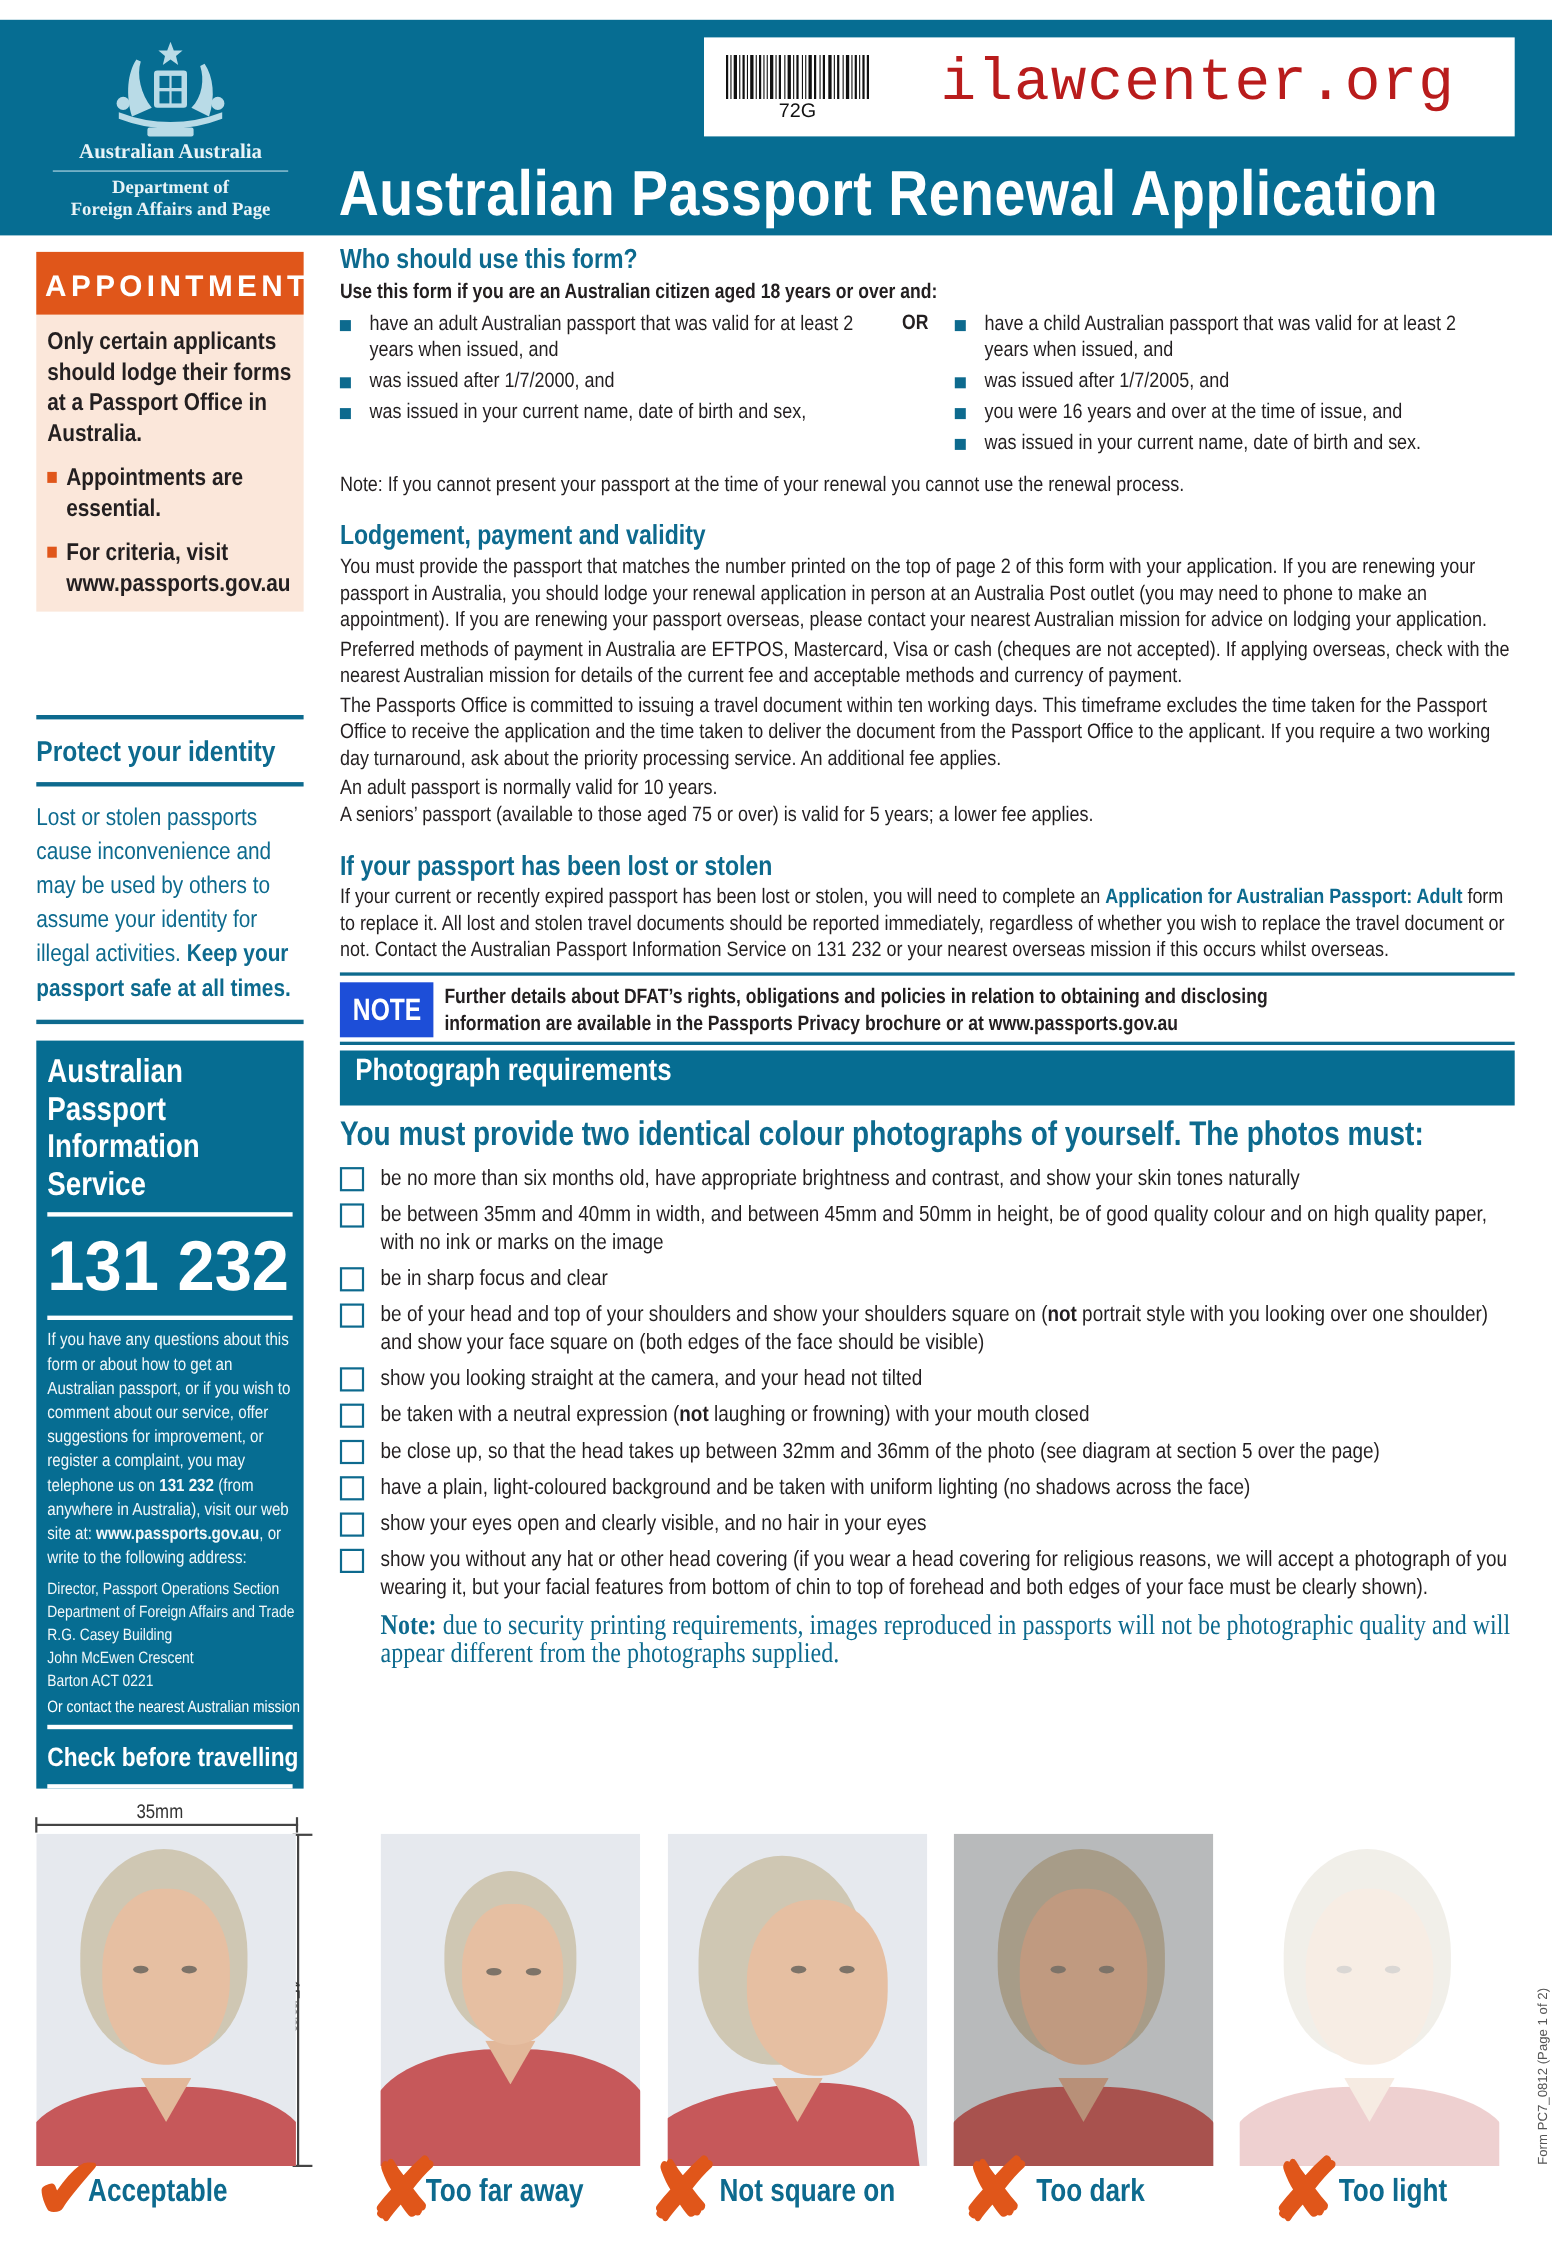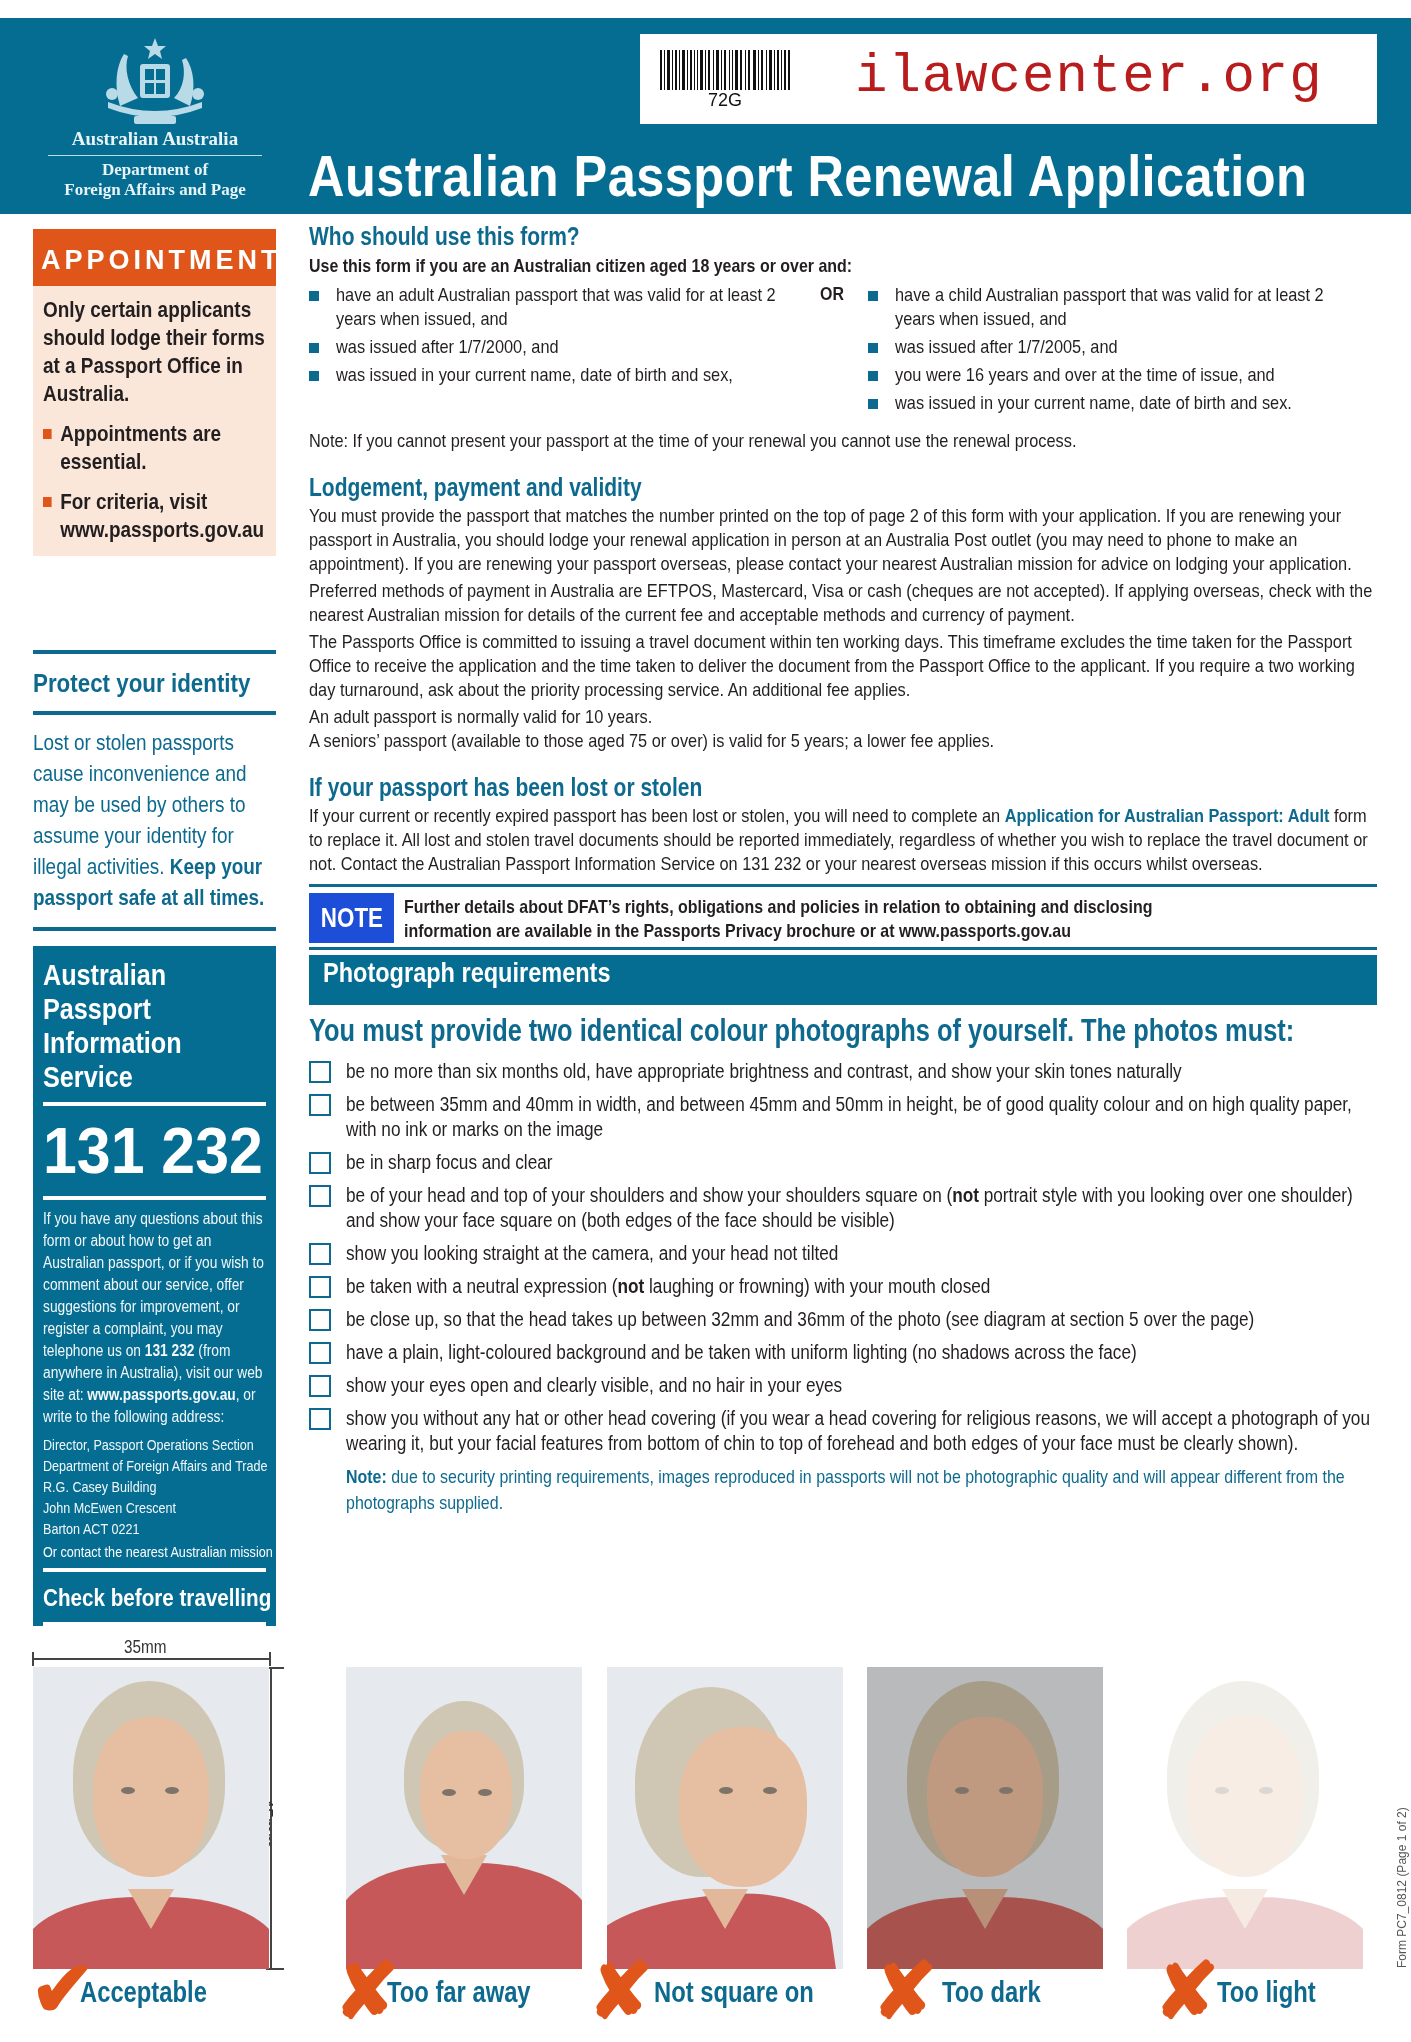--- a/index.html
+++ b/index.html
@@ -71,21 +71,21 @@
   #photo-bar { margin-top: 5px; height: 50px; background: #066d92; color: #fff; font-weight: bold; font-size: 28px; padding: 2px 0 0 14px; }
   #photo-bar span { display: inline-block; transform: scaleX(0.84); transform-origin: 0 0; white-space: nowrap; }
   #photo-sub { margin-top: 8px; font-weight: bold; font-size: 31px; color: #0d6a8e; transform: scaleX(0.82); transform-origin: 0 0; white-space: nowrap; }
 
   #checklist { margin-top: 10px; }
   .chk { position: relative; padding-left: 37px; font-size: 20px; line-height: 25px; margin-bottom: 8px; }
   .chk .box { position: absolute; left: 0; top: 2px; width: 22px; height: 22px; border: 2px solid #0d6a8e; background: #fff; }
   .chk .txt { display: block; transform: scaleX(0.86); transform-origin: 0 0; width: 116.3%; }
   .chk b { font-weight: bold; }
 
-  #photo-note { padding-left: 37px; font-size: 19px; line-height: 26px; color: #0d6a8e; margin-top: 4px; }
+  #photo-note { padding-left: 37px; font-size: 26px; line-height: 26px; color: #0d6a8e; margin-top: 4px; font-family: Liberation Serif, serif; }
   #photo-note .txt { display: block; transform: scaleX(0.84); transform-origin: 0 0; width: 119%; }
 
   
   .photo { position: absolute; top: 1667px; width: 236px; height: 302px; overflow: hidden; }
   .photo .bg { position: absolute; inset: 0; background: #e6e9ee; }
   .photo .hair { position: absolute; left: 40px; top: 14px; width: 152px; height: 190px; border-radius: 50% 50% 44% 44%; background: #cfc7b3; }
   .photo .face { position: absolute; left: 60px; top: 50px; width: 116px; height: 160px; border-radius: 46% 46% 48% 48%; background: #e6bfa2; }
   .photo .eye { position: absolute; top: 120px; width: 14px; height: 7px; border-radius: 50%; background: #7d7368; }
   .photo .shirt { position: absolute; left: -10px; top: 230px; width: 256px; height: 120px; border-radius: 45% 45% 0 0; background: #c6585a; }
   .photo .collar { position: absolute; left: 95px; top: 222px; width: 46px; height: 40px; background: #e2b89a; clip-path: polygon(0 0, 100% 0, 50% 100%); }

